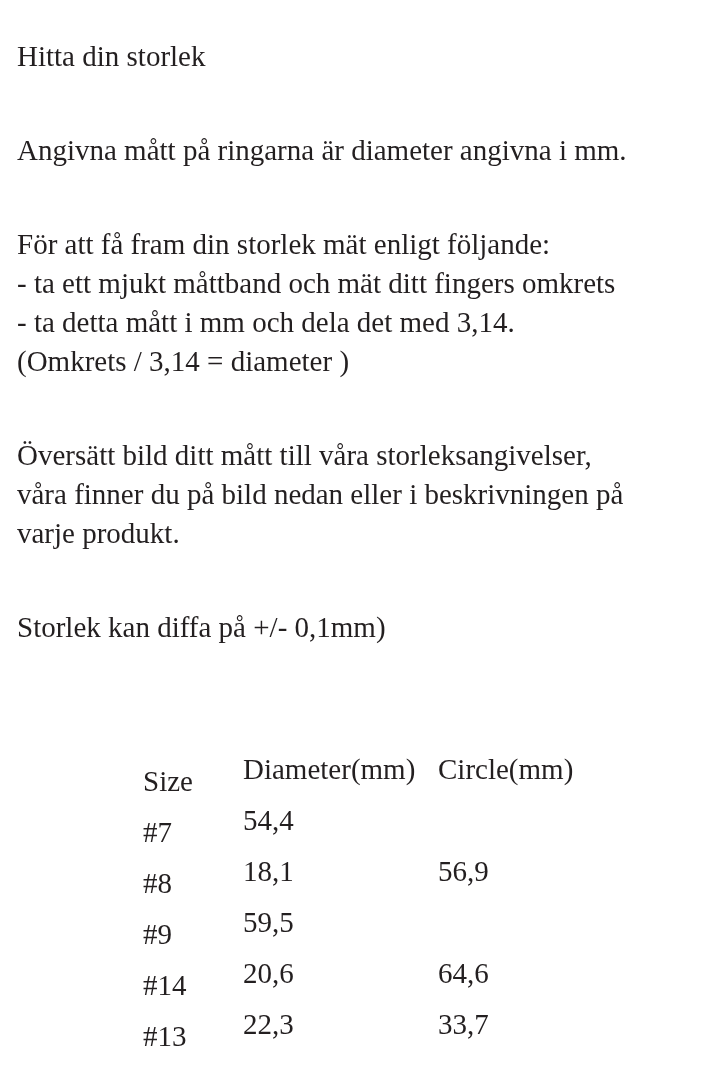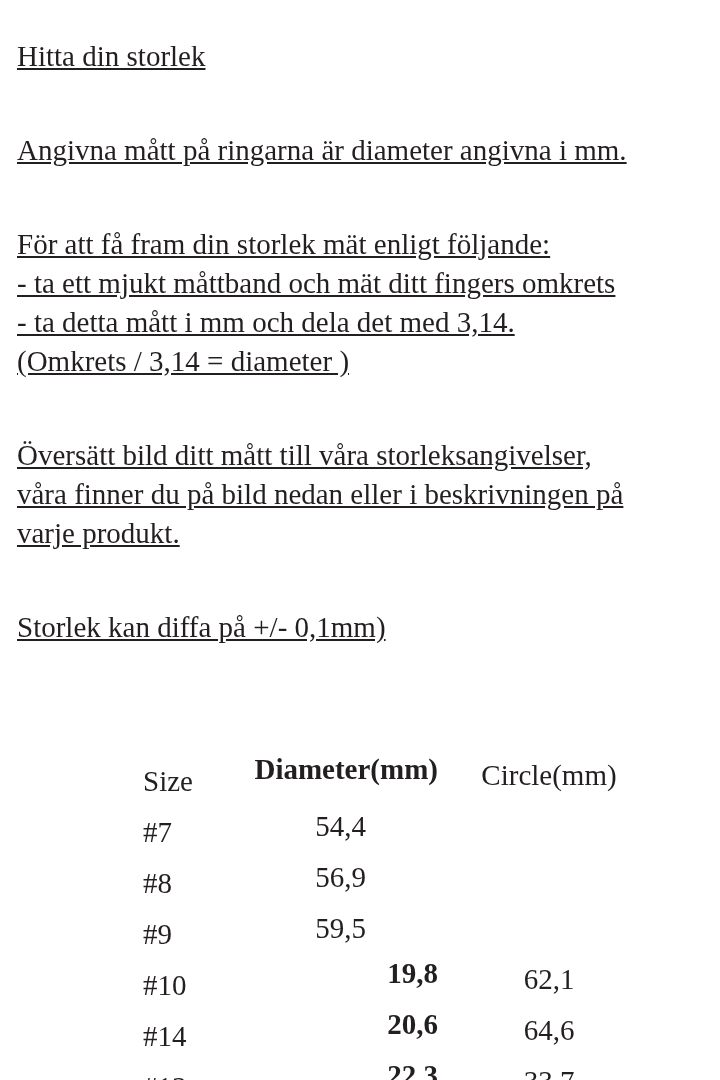--- a/index.html
+++ b/index.html
@@ -15,41 +15,40 @@
     font-size: 29px;
     line-height: 39px;
     overflow: hidden;
   }
   .doc {
     padding: 37px 18px 0 17px;
     width: 685px;
   }
   .para {
     margin: 55px 0 0 0;
-    text-decoration: underline;
   }
   .para.first {
     margin-top: 0;
   }
   .line {
     white-space: nowrap;
   }
   .size-table {
     margin: 103px 0 0 126px;
   }
   .trow {
     display: grid;
     grid-template-columns: 100px 195px 222px;
   }
   .cell {
     white-space: nowrap;
   }
   .col-size   { text-align: left; margin-top: 12px; }
-  .col-diam   { text-align: right; font-weight: bold; }
-  .col-circle { text-align: center; margin-top: 6px; }
+  .col-diam   { text-align: left; }
+  .col-circle { text-align: left; }
 </style>
 </head>
 <body>
 
 <div class="doc">
 
   <p class="para first line">Hitta din storlek</p>
 
   <p class="para line">Angivna mått på ringarna är diameter angivna i mm.</p>
 
@@ -73,30 +72,26 @@
       <span class="cell col-size">Size</span>
       <span class="cell col-diam">Diameter(mm)</span>
       <span class="cell col-circle">Circle(mm)</span>
     </div>
     <div class="trow">
       <span class="cell col-size">#7</span>
       <span class="cell col-circle">54,4</span>
     </div>
     <div class="trow">
       <span class="cell col-size">#8</span>
+      <span class="cell col-diam">18,1</span>
       <span class="cell col-circle">56,9</span>
     </div>
     <div class="trow">
       <span class="cell col-size">#9</span>
       <span class="cell col-circle">59,5</span>
-    </div>
-    <div class="trow">
-      <span class="cell col-size">#10</span>
-      <span class="cell col-diam">19,8</span>
-      <span class="cell col-circle">62,1</span>
     </div>
     <div class="trow">
       <span class="cell col-size">#14</span>
       <span class="cell col-diam">20,6</span>
       <span class="cell col-circle">64,6</span>
     </div>
     <div class="trow">
       <span class="cell col-size">#13</span>
       <span class="cell col-diam">22,3</span>
       <span class="cell col-circle">33,7</span>

